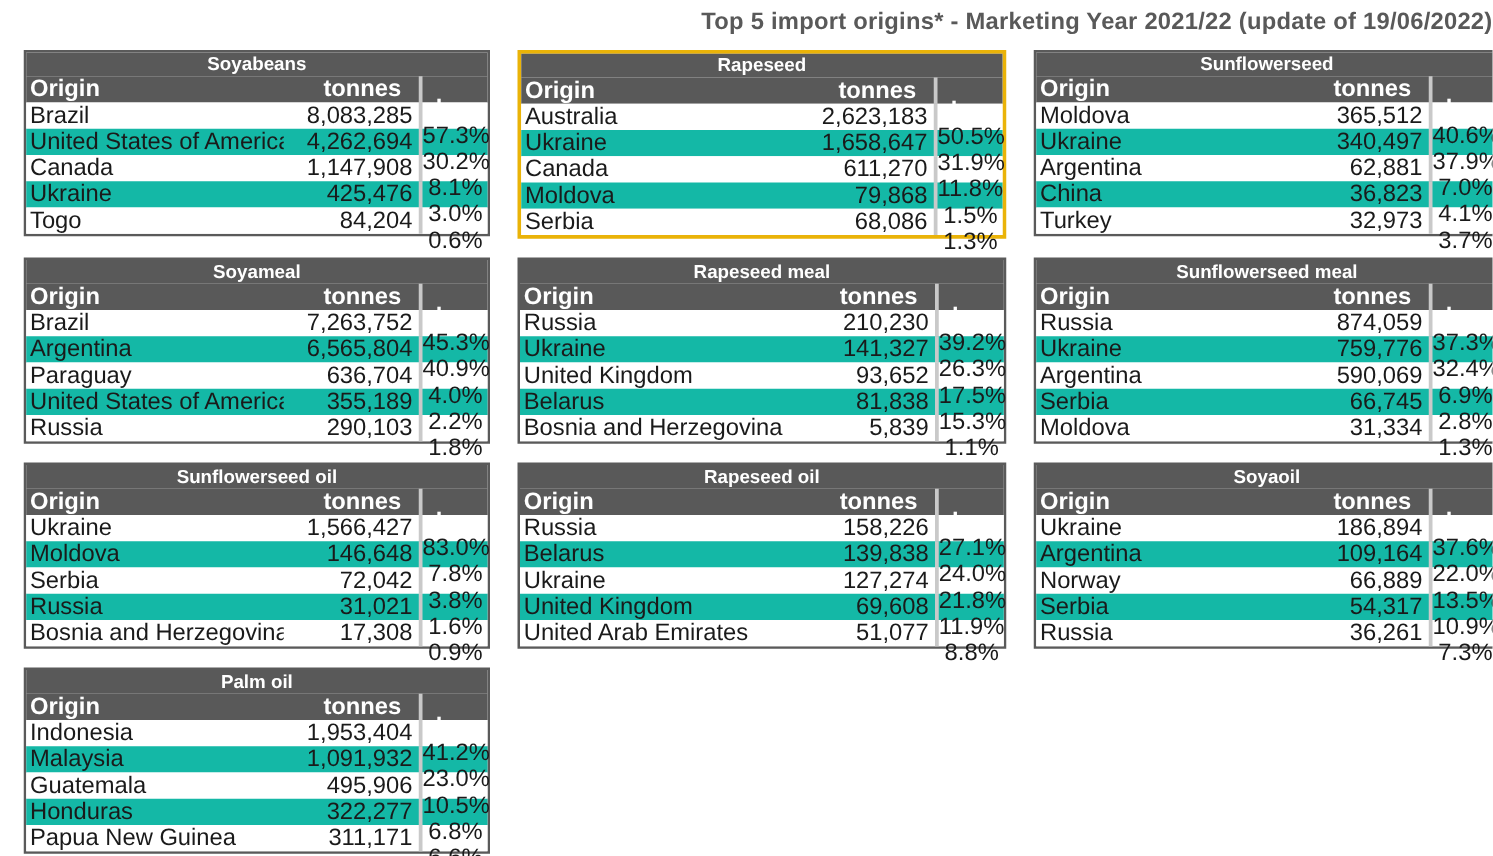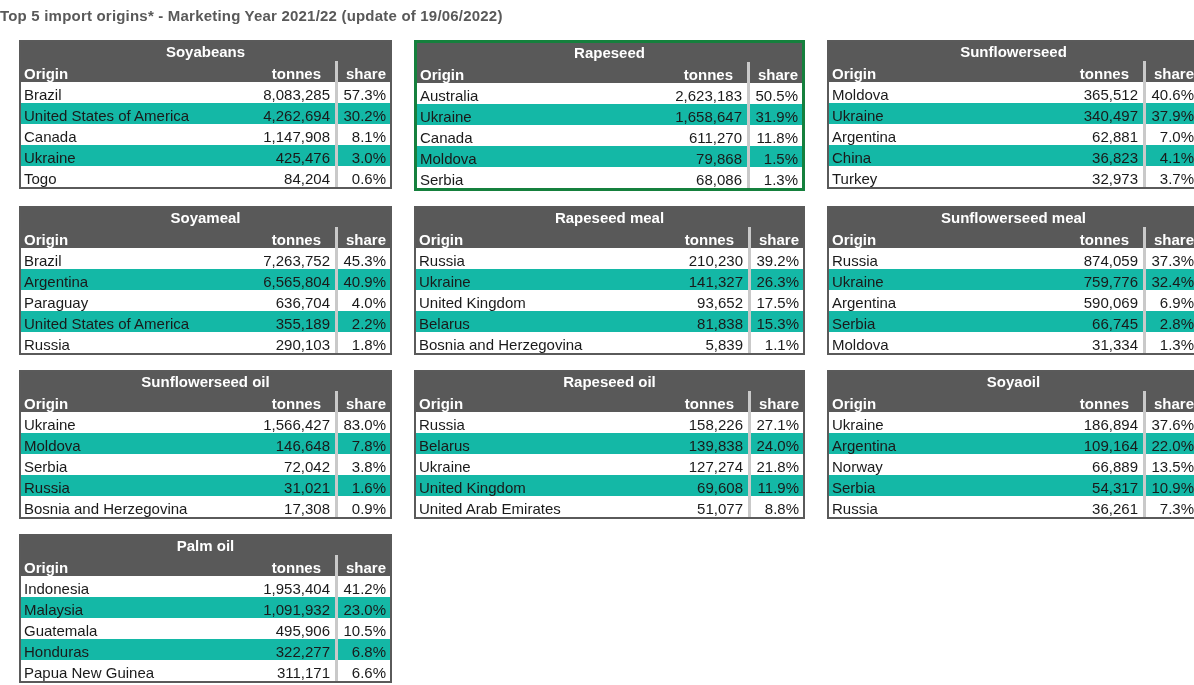--- a/index.html
+++ b/index.html
@@ -4,40 +4,40 @@
 <style>
   * { box-sizing: border-box; margin: 0; padding: 0; }
   html, body { background: #ffffff; }
   body {
     width: 1194px; height: 685px;
     position: relative; overflow: hidden;
     font-family: "Liberation Sans", sans-serif;
   }
   .page-title {
     position: absolute; top: 7px; left: 0; width: 100%;
-    text-align: left; font-size: 15px; font-weight: bold;
+    text-align: right; font-size: 19px; font-weight: bold;
     color: #595959; letter-spacing: 0.2px;
   }
   .tables-grid {
     position: absolute; left: 19px; top: 40px; width: 1181px;
     display: grid;
     grid-template-columns: 373px 391px 373px;
     column-gap: 22px; row-gap: 15px;
     align-items: start;
   }
   .table-card { background: #ffffff; border: 2px solid #5a5a5a; }
-  .table-card.highlighted { border: 3px solid #15803d; }
+  .table-card.highlighted { border: 3px solid #eab308; }
   .card-title {
     background: #595959; color: #ffffff;
     font-weight: bold; font-size: 15px;
     text-align: center; height: 19px; line-height: 19px;
   }
   .trow {
-    display: flex; align-items: flex-end;
-    height: 21px; font-size: 15px; color: #1a1a1a;
+    display: flex; align-items: center;
+    height: 21px; font-size: 19px; color: #1a1a1a;
     white-space: nowrap; background: #ffffff;
   }
   .trow.thead { background: #595959; color: #ffffff; font-weight: bold; }
   .trow.stripe { background: #14b8a6; }
   .c-origin { flex: 1 1 auto; padding-left: 3px; overflow: hidden; }
   .c-tonnes { width: 108px; text-align: right; padding-right: 5px; flex: 0 0 auto; }
   .thead .c-tonnes { padding-right: 14px; }
   .c-div { width: 3px; align-self: stretch; background: #c9c9c9; flex: 0 0 auto; }
   .c-share { width: 52px; text-align: right; padding-right: 4px; flex: 0 0 auto; margin-top: 32px; }
 </style>

